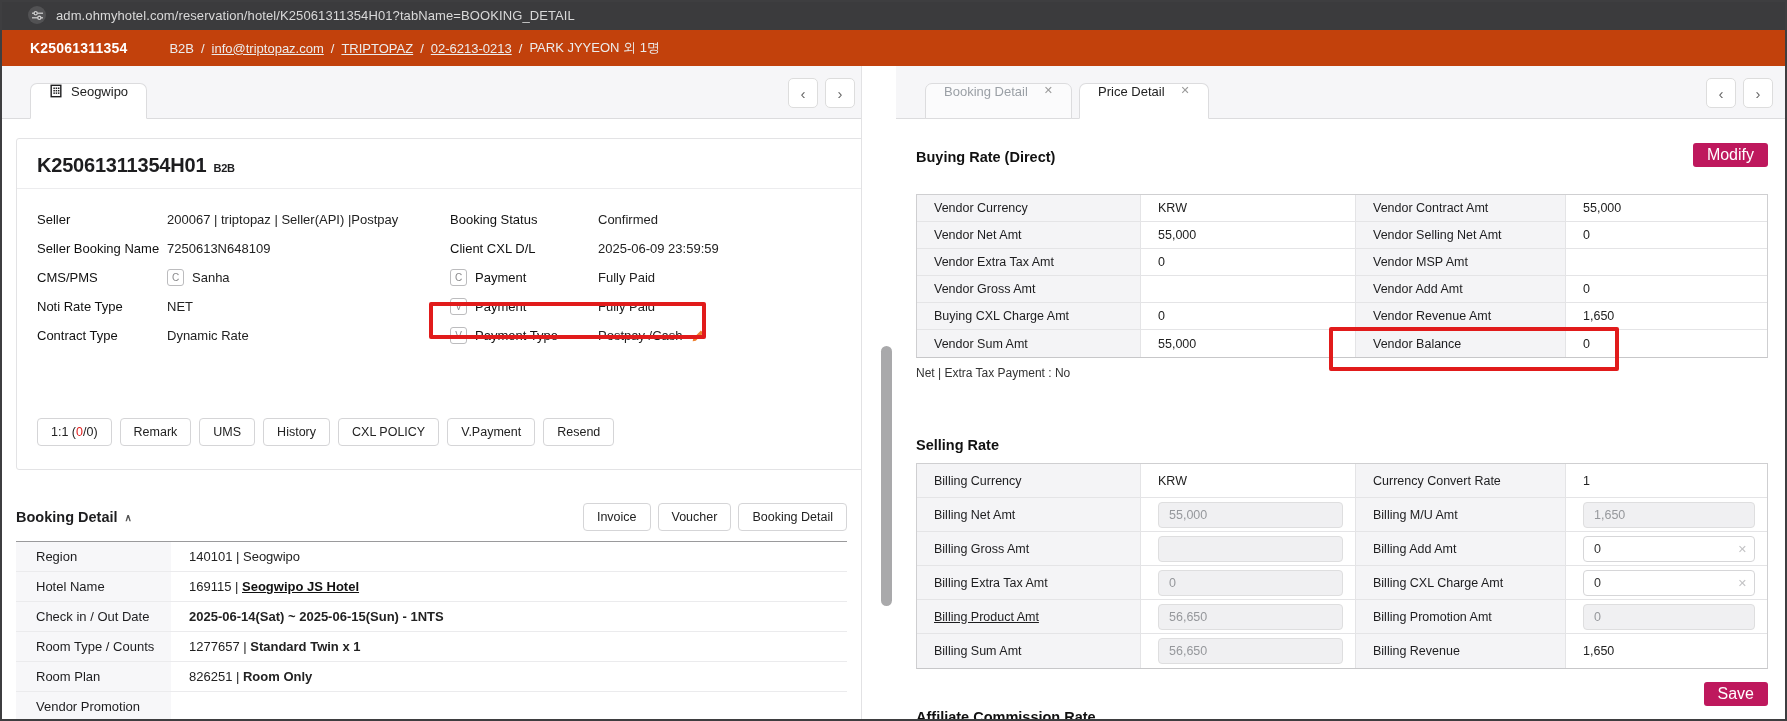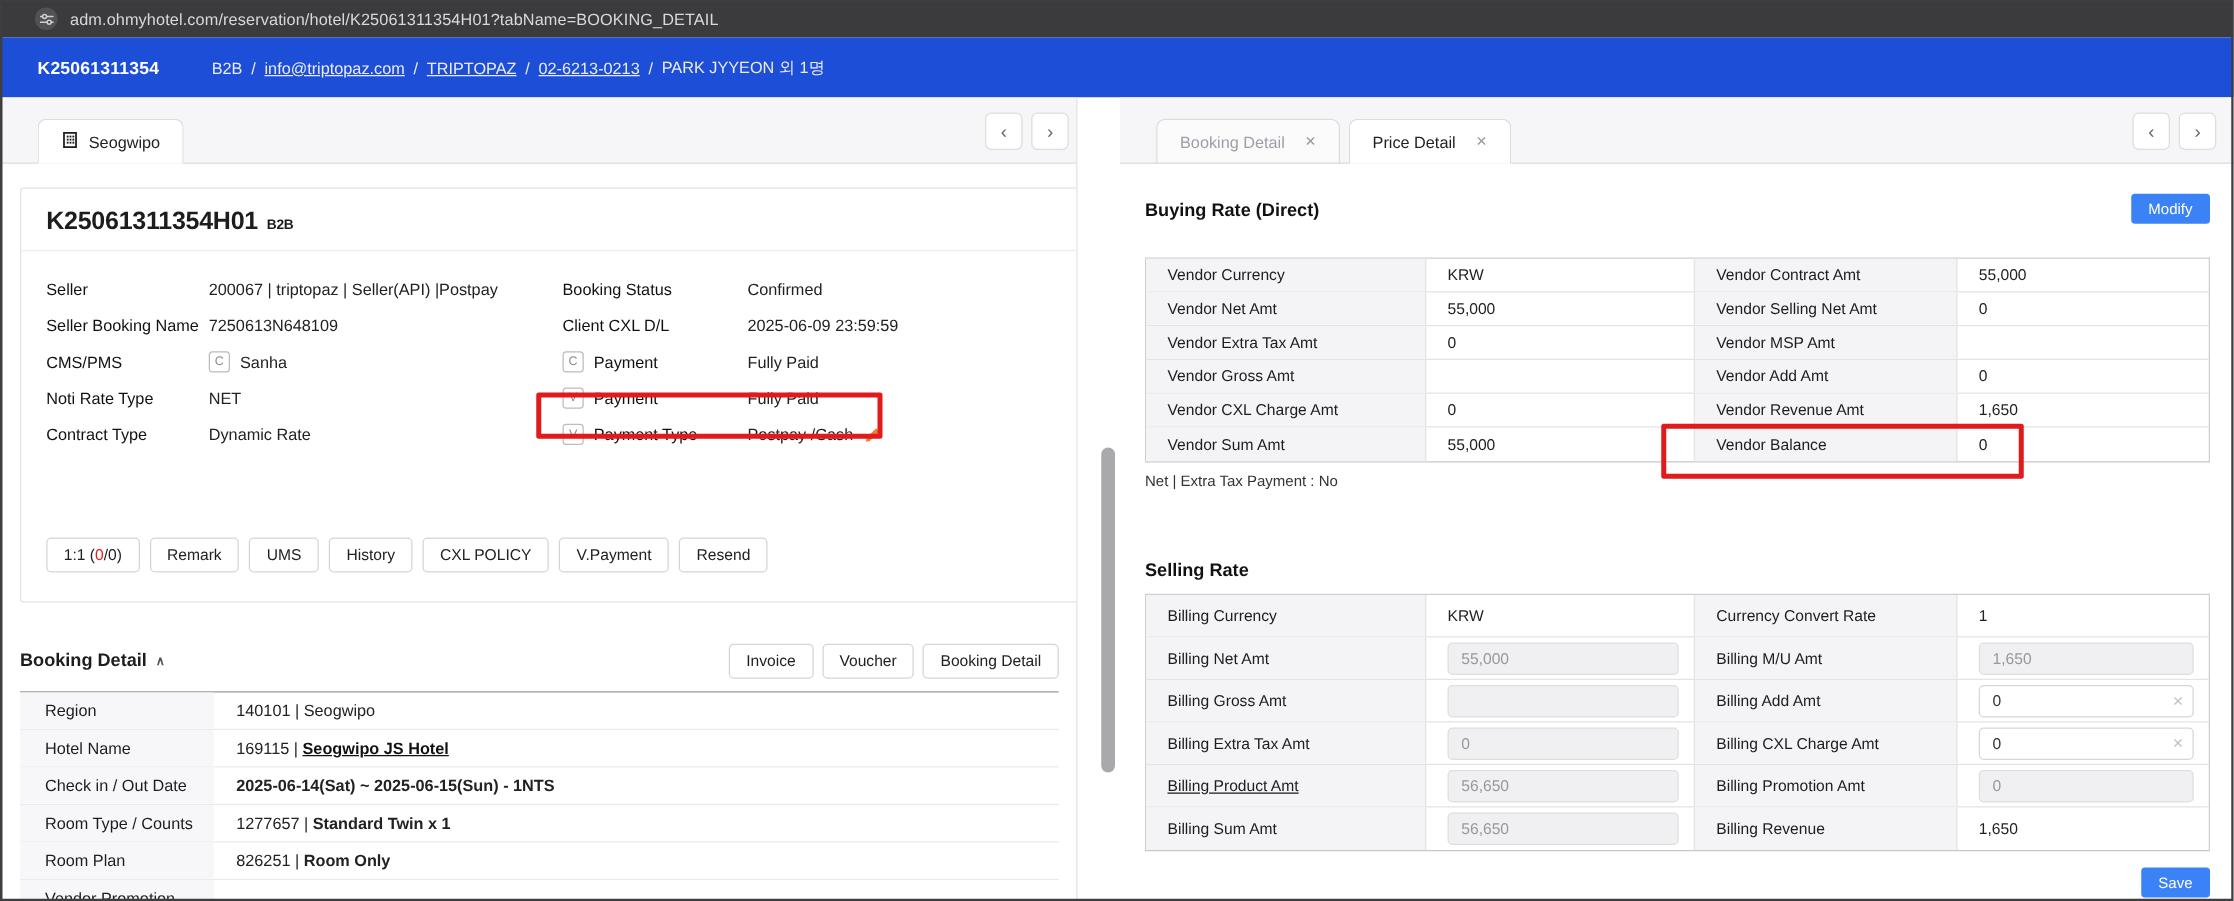--- a/index.html
+++ b/index.html
@@ -3,35 +3,35 @@
 <meta charset="utf-8">
 <style>
   * { margin:0; padding:0; box-sizing:border-box; }
   html,body { width:1787px; height:721px; overflow:hidden; }
   body { font-family:"Liberation Sans", sans-serif; background:#fff; position:relative; color:#1d1d1f; }
 
   
   .url-bar { height:30px; background:#3b3b3d; display:flex; align-items:center; padding-left:28px; }
   .url-text { color:#d9d9d9; font-size:13px; margin-left:10px; letter-spacing:.1px; }
   .site-ico { width:18px; height:18px; border-radius:50%; background:#525254; display:flex; align-items:center; justify-content:center; }
-  .id-bar { height:48px; background:#1d4ed8; display:flex; align-items:center; padding-left:30px; }
+  .id-bar { height:36px; background:#c2410c; display:flex; align-items:center; padding-left:30px; }
   .booking-no { color:#fff; font-size:14px; font-weight:bold; margin-right:42px; letter-spacing:.2px; }
   .id-meta { color:#ececec; font-size:13px; display:flex; align-items:center; gap:7px; }
   .id-meta a { color:#ececec; text-decoration:underline; cursor:pointer; }
   .frame { position:absolute; inset:0; box-shadow:inset 0 0 0 2px #3e3e40; pointer-events:none; z-index:60; }
 
   
   .content { display:flex; height:655px; background:#fff; }
   .left-pane { width:896px; position:relative; }
   .left-inner { width:862px; height:655px; border-right:1px solid #e2e2e4; overflow:hidden; }
   .right-pane { flex:1; position:relative; }
 
   .tab-strip { height:53px; background:#f6f6f8; border-bottom:1px solid #dcdcde; position:relative; }
   .tab { position:absolute; bottom:-1px; height:36px; background:#fff; border:1px solid #dcdcde;
-         border-bottom:1px solid #fff; border-radius:7px 7px 0 0; display:flex; align-items:center;
+         border-bottom:1px solid #fff; border-radius:7px 7px 0 0; display:flex; 
          gap:8px; padding:0 18px; font-size:13px; color:#222; z-index:2; cursor:pointer; }
   .tabs-row { position:absolute; left:29px; bottom:-1px; display:flex; gap:7px; z-index:2; }
   .tabs-row .tab { position:static; }
   .tab.inactive { background:#fbfbfc; color:#9ba0a6; border-bottom:1px solid #dcdcde; }
   .tab .x { font-size:11px; color:#9a9a9a; margin-left:8px; cursor:pointer; }
   .pane-nav { position:absolute; top:12px; display:flex; gap:7px; z-index:3; }
   .nav-btn { width:30px; height:30px; background:#fff; border:1px solid #ddd; border-radius:5px;
              color:#666; font-size:15px; display:flex; align-items:center; justify-content:center; cursor:pointer; }
 
   
@@ -67,21 +67,21 @@
   .dlabel { background:#f7f7f9; padding:7px 0 7px 20px; color:#1d1d1f; }
   .dvalue { padding:7px 0 7px 18px; color:#222; }
   .dvalue b, .dvalue .bold { font-weight:bold; }
   .hotel-link { font-weight:bold; color:#111; text-decoration:underline; cursor:pointer; }
 
   
   .rp-content { padding:0 19px 0 20px; height:602px; position:relative; overflow:hidden; }
   .sec-title { font-size:14.5px; font-weight:bold; color:#111; }
   .sec-title.buying { margin-top:30px; }
   .sec-title.selling { margin-top:57px; }
-  .gray-btn { background:#3b82f6; color:#fff; border:none; border-radius:3px; font-size:12px;
+  .gray-btn { background:#be185d; color:#fff; border:none; border-radius:3px; font-size:16px;
               height:24px; padding:0 14px; cursor:pointer; font-family:inherit; }
   .modify-btn { position:absolute; top:24px; right:19px; }
   .rate-table { border:1px solid #cfcfd1; border-bottom:1px solid #c7c7c9; }
   .rate-table.buying { margin-top:29px; }
   .rate-table.selling { margin-top:10px; }
   .trow { display:grid; grid-template-columns:224px 215px 210px 1fr; border-bottom:1px solid #e4e4e6; }
   .rate-table .trow:last-child { border-bottom:none; }
   .buying .trow { height:27px; }
   .selling .trow { height:34px; }
   .lcell { background:#f4f4f6; padding-left:17px; display:flex; align-items:center; font-size:12.5px; color:#1d1d1f;
@@ -340,21 +340,21 @@
           <div class="lcell">Vendor MSP Amt</div>
             <div class="vcell"></div>
         </div>
         <div class="trow">
           <div class="lcell">Vendor Gross Amt</div>
             <div class="vcell"></div>
           <div class="lcell">Vendor Add Amt</div>
             <div class="vcell">0</div>
         </div>
         <div class="trow">
-          <div class="lcell">Vendor CXL Charge Amt</div>
+          <div class="lcell">Buying CXL Charge Amt</div>
             <div class="vcell">0</div>
           <div class="lcell">Vendor Revenue Amt</div>
             <div class="vcell">1,650</div>
         </div>
         <div class="trow">
           <div class="lcell">Vendor Sum Amt</div>
             <div class="vcell">55,000</div>
           <div class="lcell">Vendor Balance</div>
             <div class="vcell">0</div>
         </div>

